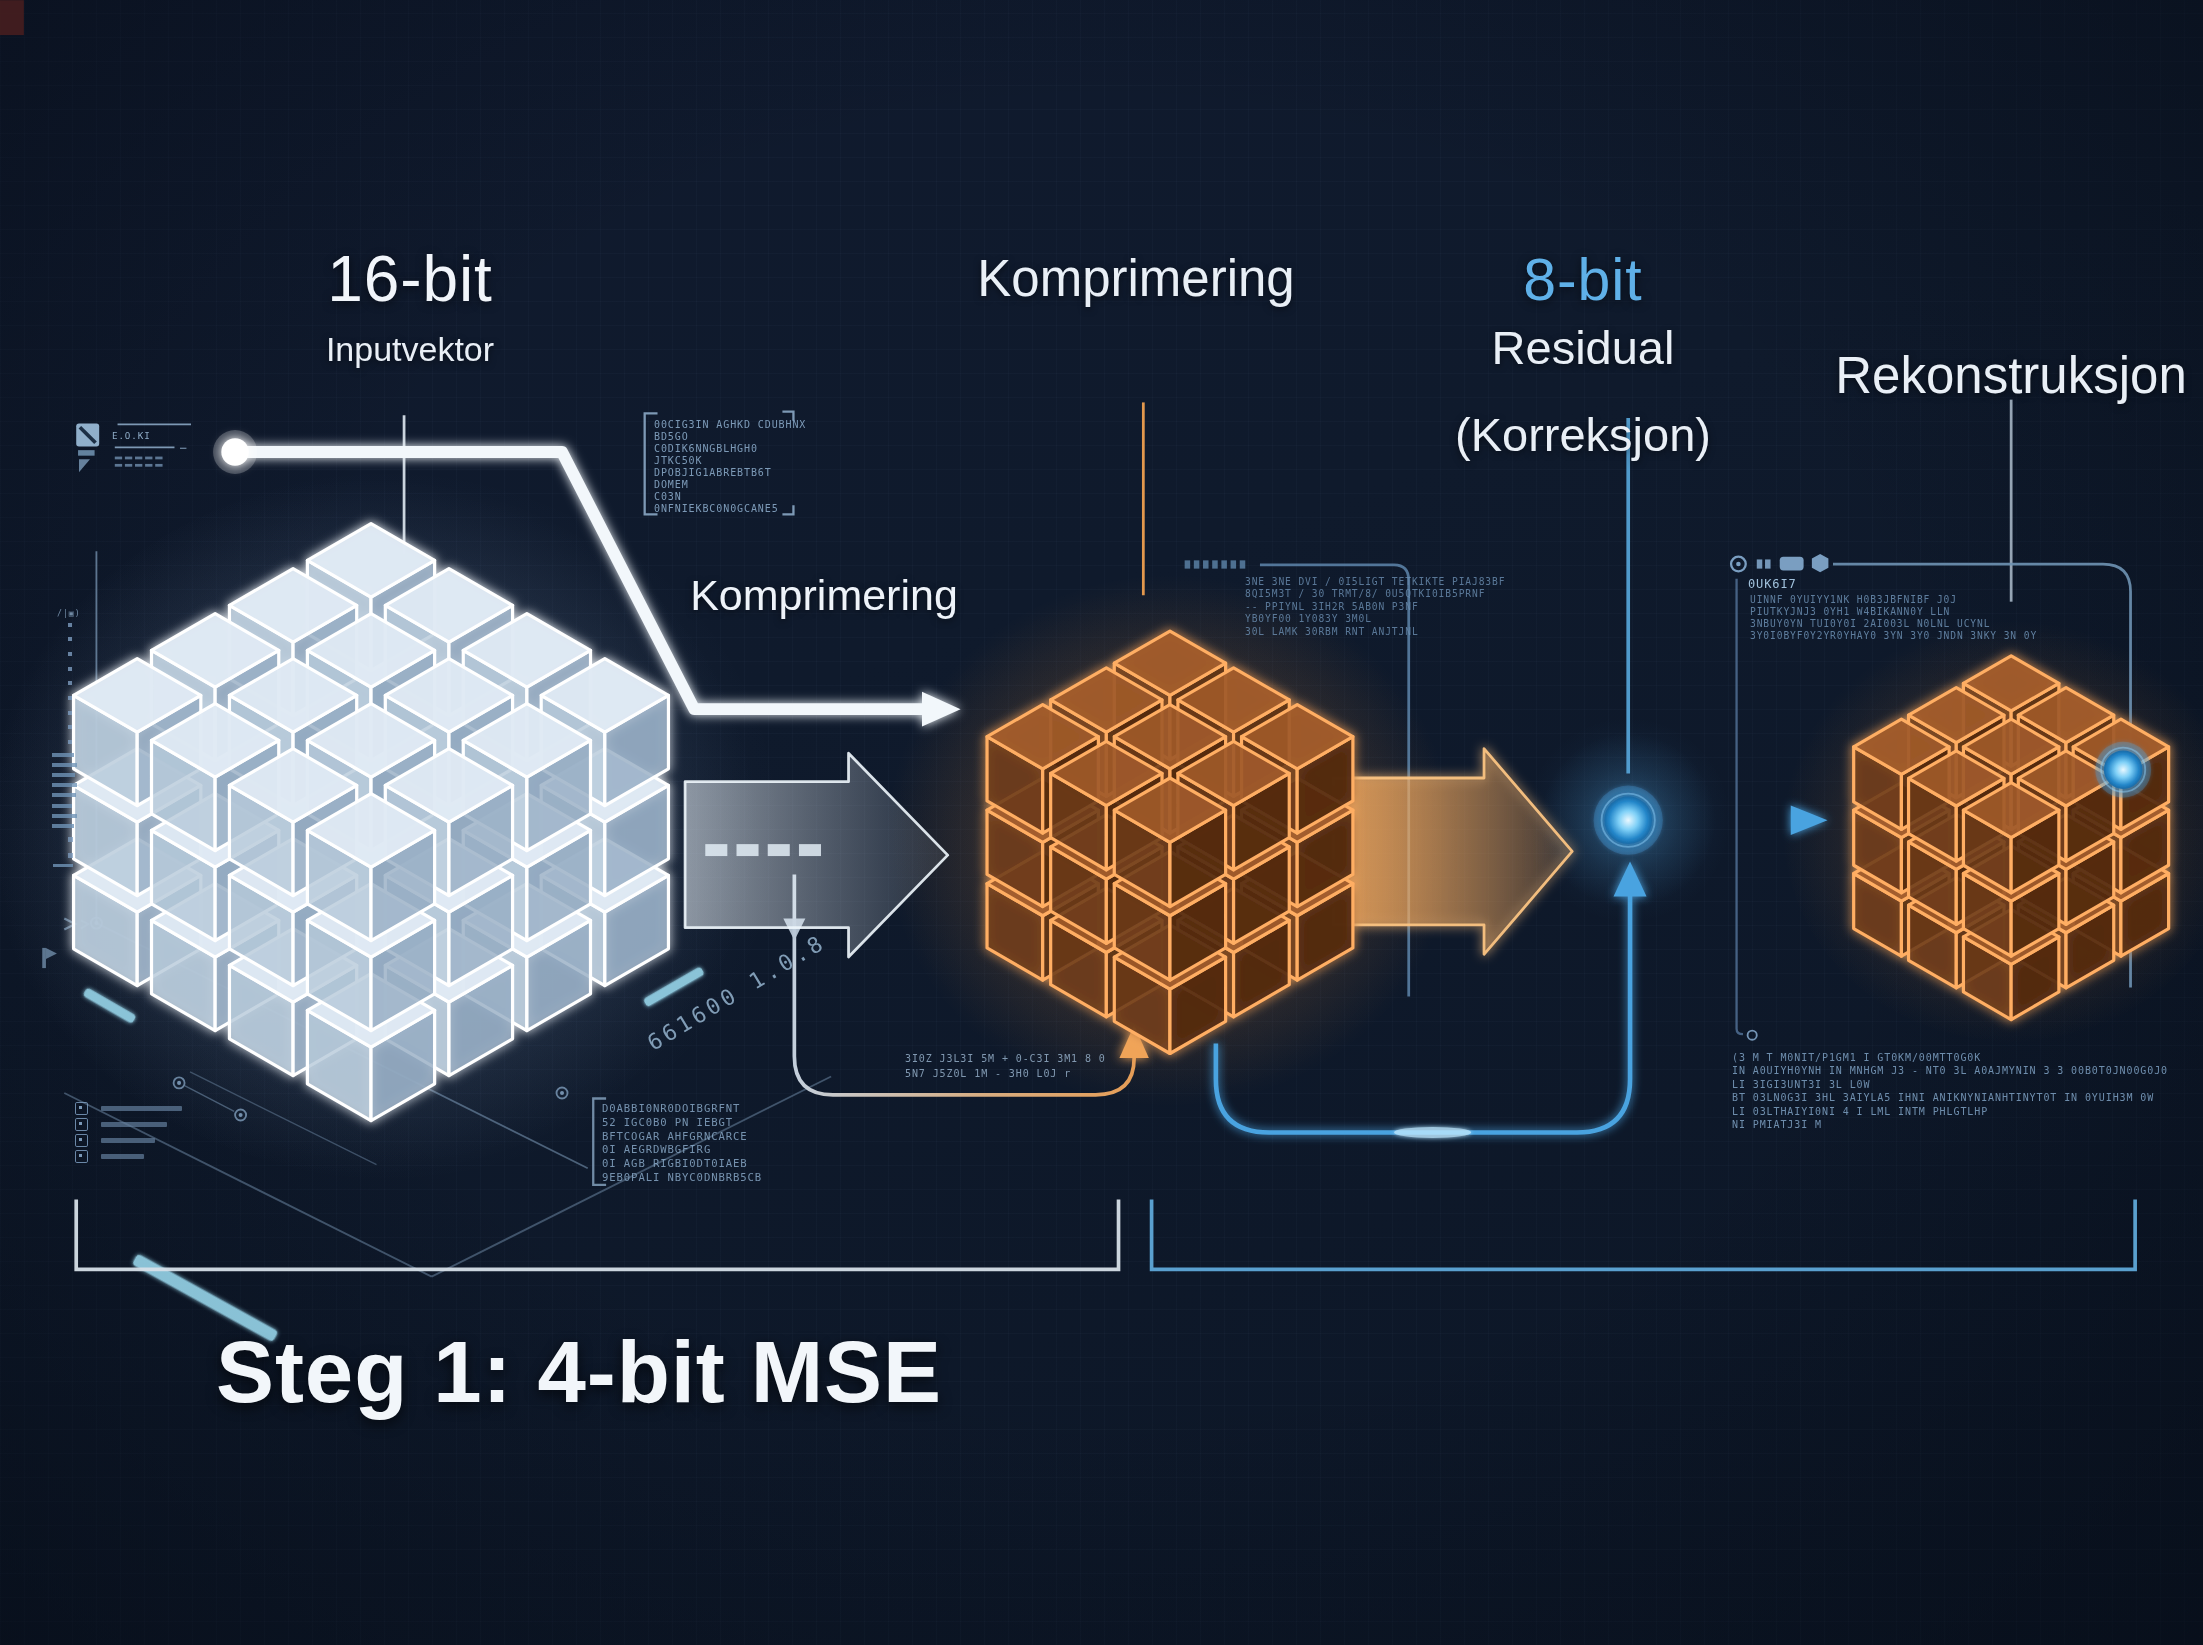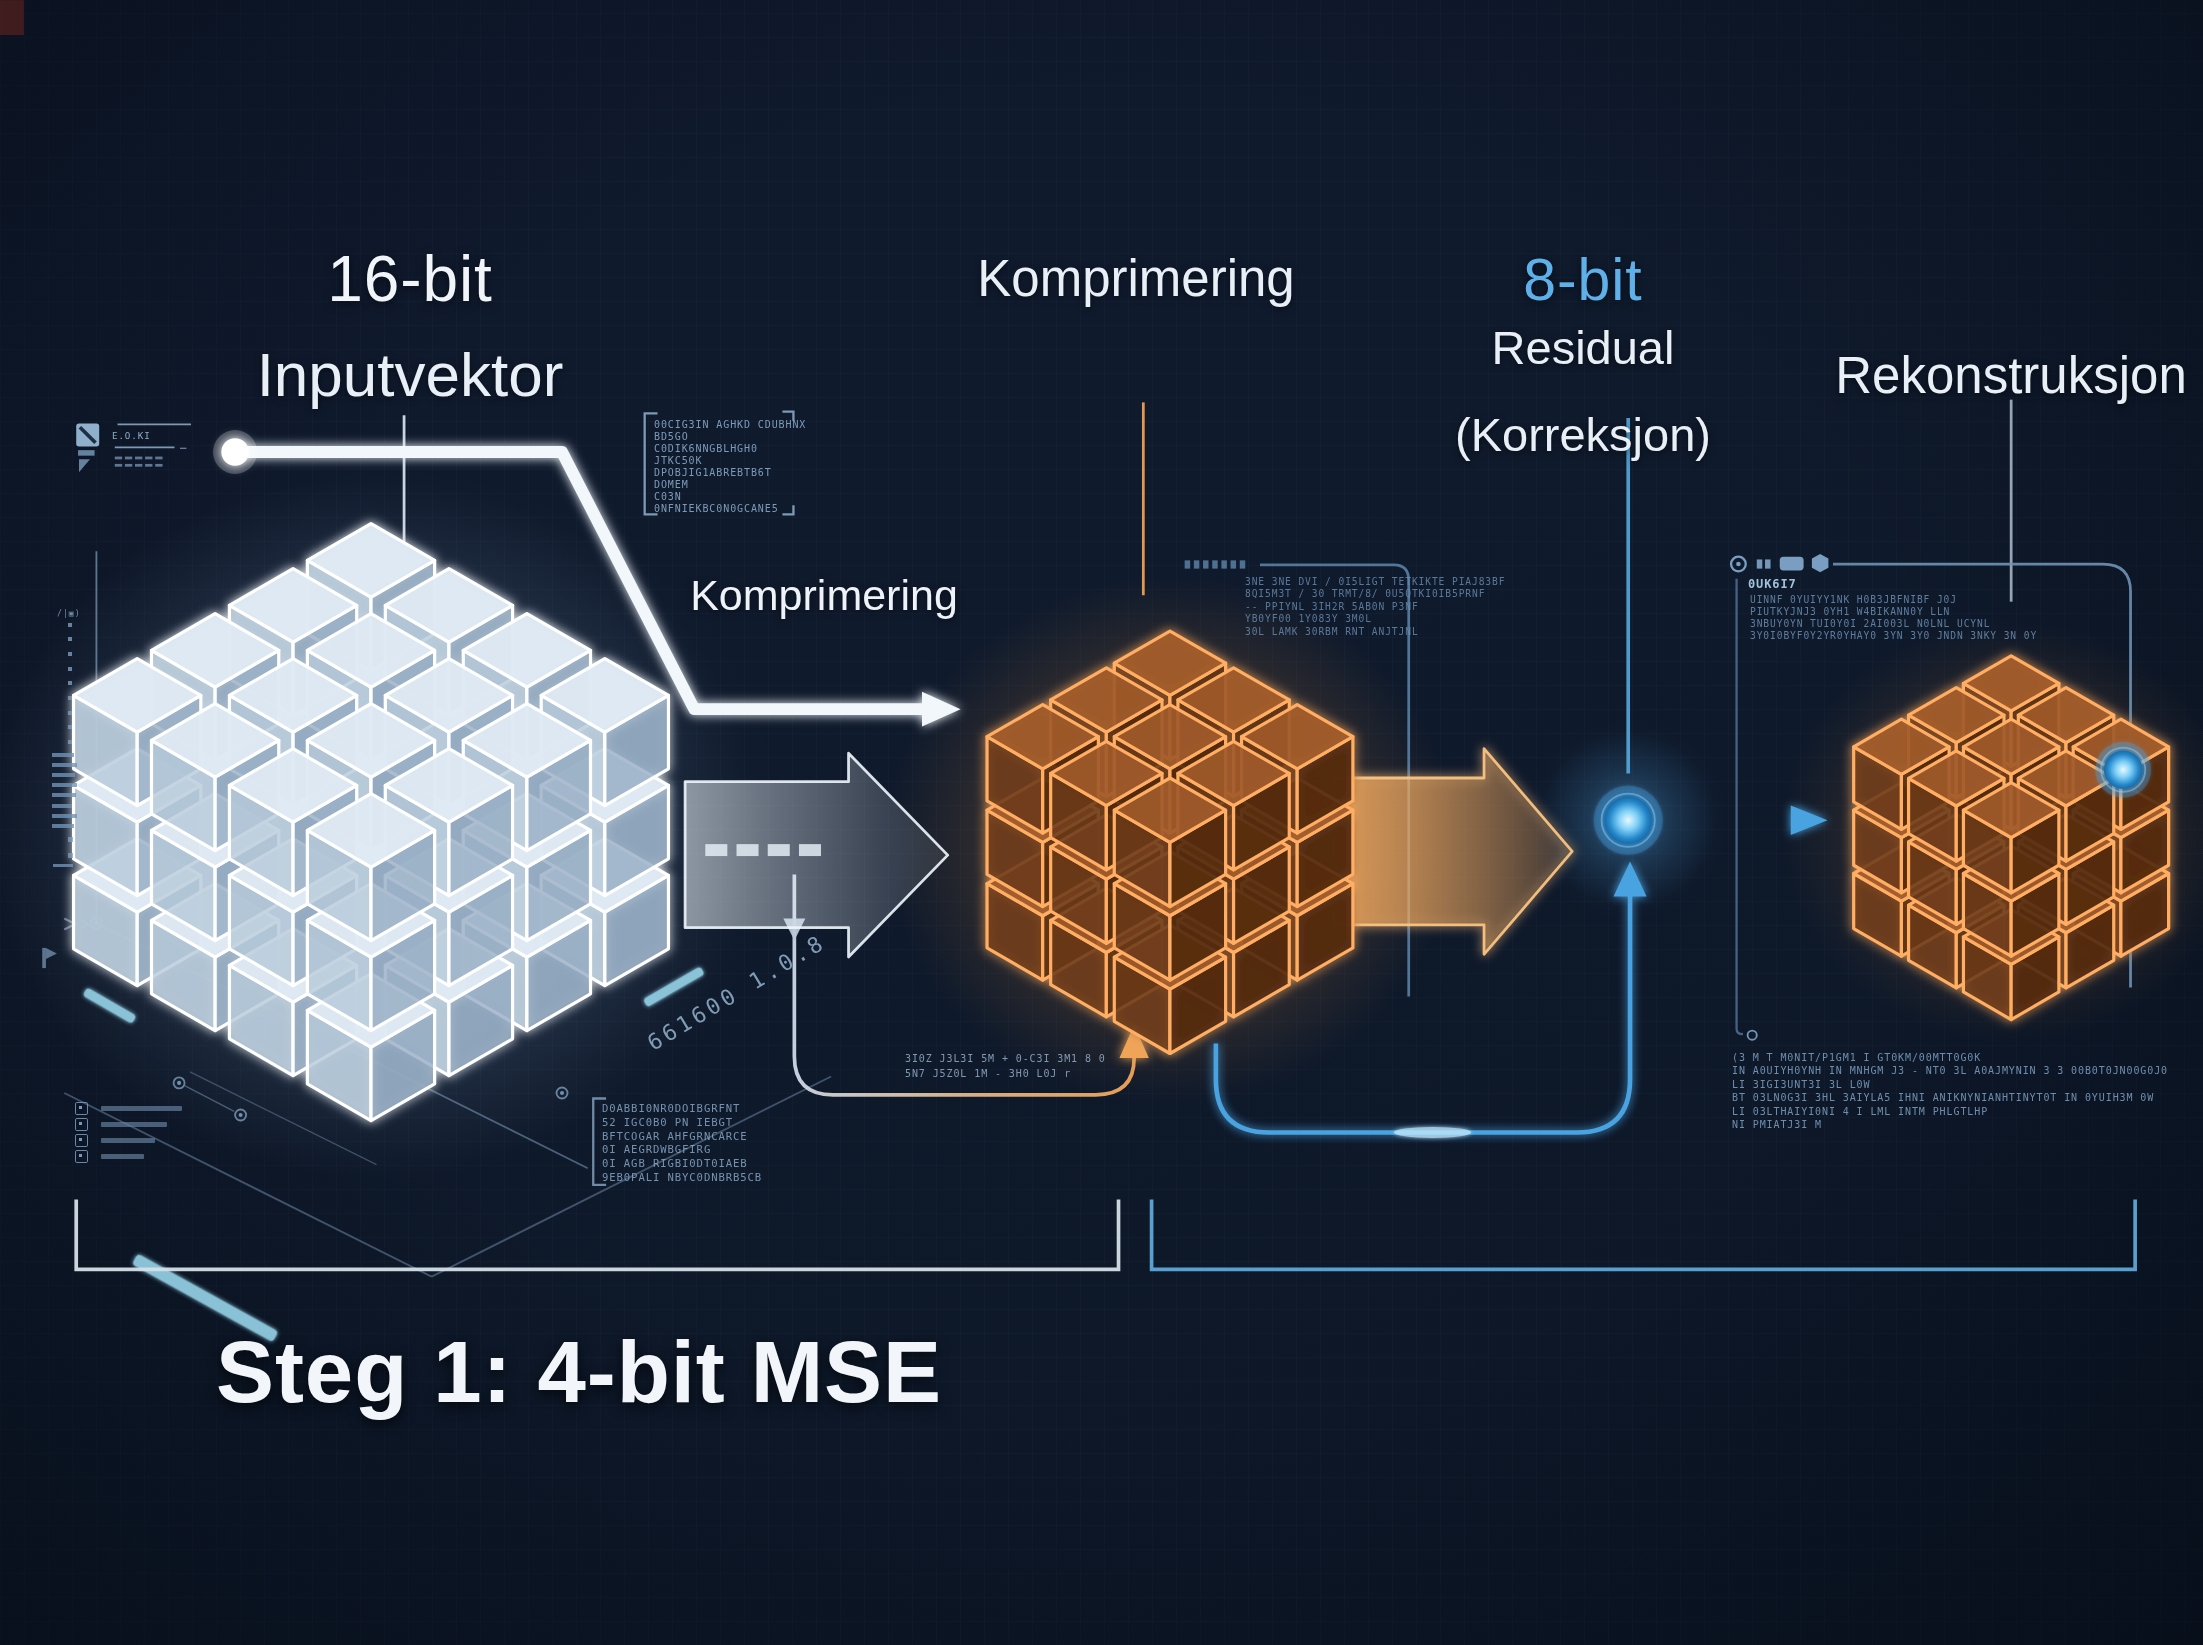--- a/index.html
+++ b/index.html
@@ -527,21 +527,21 @@
       <circle cx="1773" cy="893" r="37.699999999999996" fill="rgba(80,170,240,.25)" filter="url(#soft)"></circle>
       <circle cx="1773" cy="893" r="26" fill="url(#sphB)" filter="url(#gb)"></circle>
       <circle cx="1773" cy="893" r="29" fill="none" stroke="rgba(150,215,255,.45)" stroke-width="2"></circle>
       <circle cx="2312" cy="838" r="30.45" fill="rgba(80,170,240,.25)" filter="url(#soft)"></circle>
       <circle cx="2312" cy="838" r="21" fill="url(#sphB)" filter="url(#gb)"></circle>
       <circle cx="2312" cy="838" r="24" fill="none" stroke="rgba(150,215,255,.45)" stroke-width="2"></circle>
     </svg>
 
   <div class="txt hd" style="left:410px;top:242px;">
     <div class="bit bit-white" style="font-size:64px;">16-bit</div>
-    <div class="sub" style="font-size:62px;margin-top:23px;">Inputvektor</div>
+    <div class="sub" style="font-size:34px;margin-top:14px;">Inputvektor</div>
   </div>
 
   <div class="txt hd" style="left:1136px;top:242px;">
     <div class="sub" style="font-size:51px;margin-top:7.3px;">Komprimering</div>
   </div>
 
   <div class="txt hd" style="left:1583px;top:246px;">
     <div class="bit bit-blue" style="font-size:59px;">8-bit</div>
     <div class="sub" style="font-size:47px;margin-top:5.5px;">Residual</div>
     <div class="sub" style="font-size:47px;">(Korreksjon)</div>
@@ -576,21 +576,21 @@
         <div class="hudline">0I AGB RIGBI0DT0IAEB</div>
         <div class="hudline">9EB0PALI NBYC0DNBRB5CB</div>
       </div>
       <div class="hudblock" style="left:1245px;top:576px;font-size:9.6px;line-height:12.4px;color:#6c8fb2;opacity:0.8;">
         <div class="hudline">3NE 3NE DVI / 0I5LIGT  TETKIKTE PIAJ83BF</div>
         <div class="hudline">8QI5M3T / 30  TRMT/8/  0U5QTKI0IB5PRNF</div>
         <div class="hudline">--   PPIYNL  3IH2R  5AB0N  P3NF</div>
         <div class="hudline">      YB0YF00  1Y083Y  3M0L</div>
         <div class="hudline">   30L  LAMK  30RBM  RNT ANJTJNL</div>
       </div>
-      <div class="hudblock" style="left:1748px;top:578px;font-size:12px;line-height:13.8px;color:#a9cbe6;opacity:0.95;font-weight:bold;">
+      <div class="hudblock" style="left:1748px;top:578px;font-size:12px;line-height:13.8px;color:#a9cbe6;opacity:0.95;font-weight:normal;">
         <div class="hudline">0UK6I7</div>
       </div>
       <div class="hudblock" style="left:1750px;top:594px;font-size:9.6px;line-height:12px;color:#6c8fb2;opacity:0.85;">
         <div class="hudline">UINNF 0YUIYY1NK  H0B3JBFNIBF  J0J</div>
         <div class="hudline">PIUTKYJNJ3 0YH1  W4BIKANN0Y  LLN</div>
         <div class="hudline">3NBUY0YN TUI0Y0I  2AI003L  N0LNL  UCYNL</div>
         <div class="hudline">3Y0I0BYF0Y2YR0YHAY0 3YN 3Y0 JNDN 3NKY 3N 0Y</div>
       </div>
       <div class="hudblock" style="left:1732px;top:1051px;font-size:10px;line-height:13.4px;color:#7fa2c4;opacity:0.85;">
         <div class="hudline">(3  M T M0NIT/P1GM1 I  GT0KM/00MTT0G0K</div>

